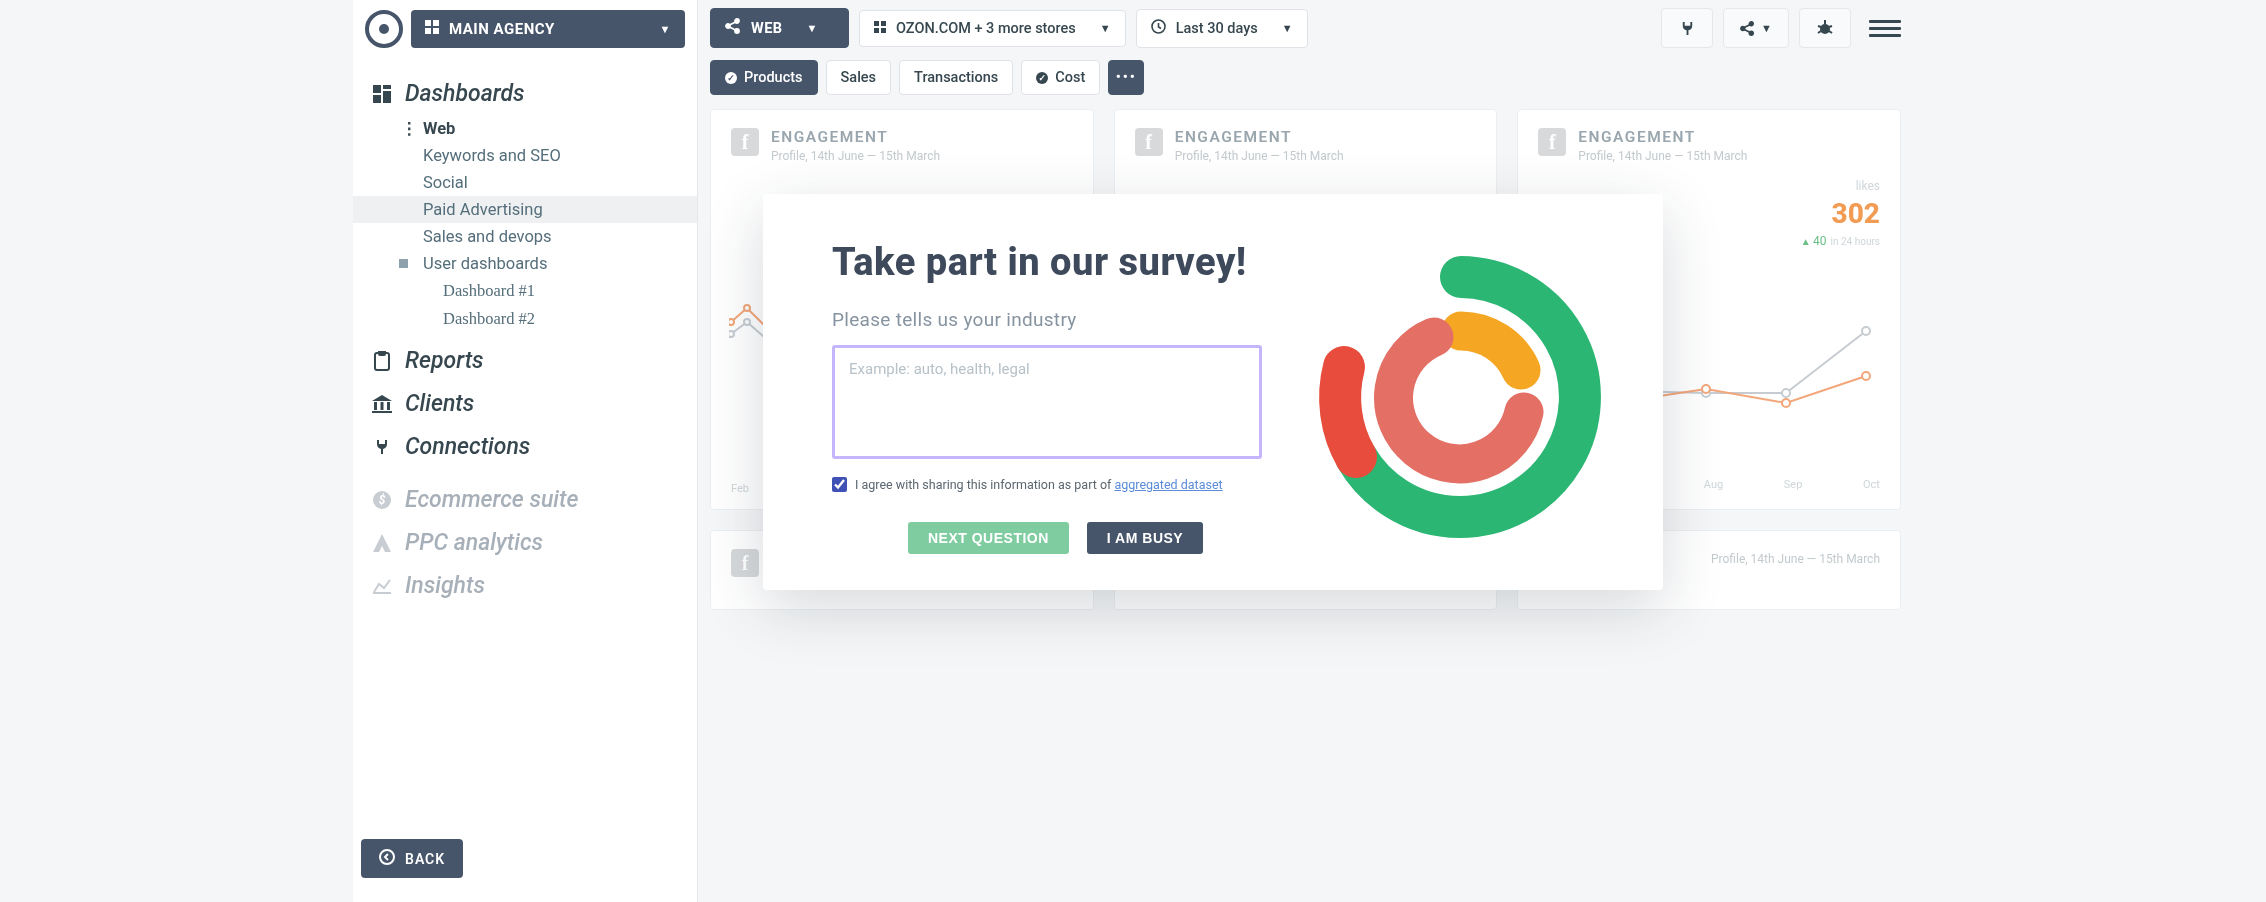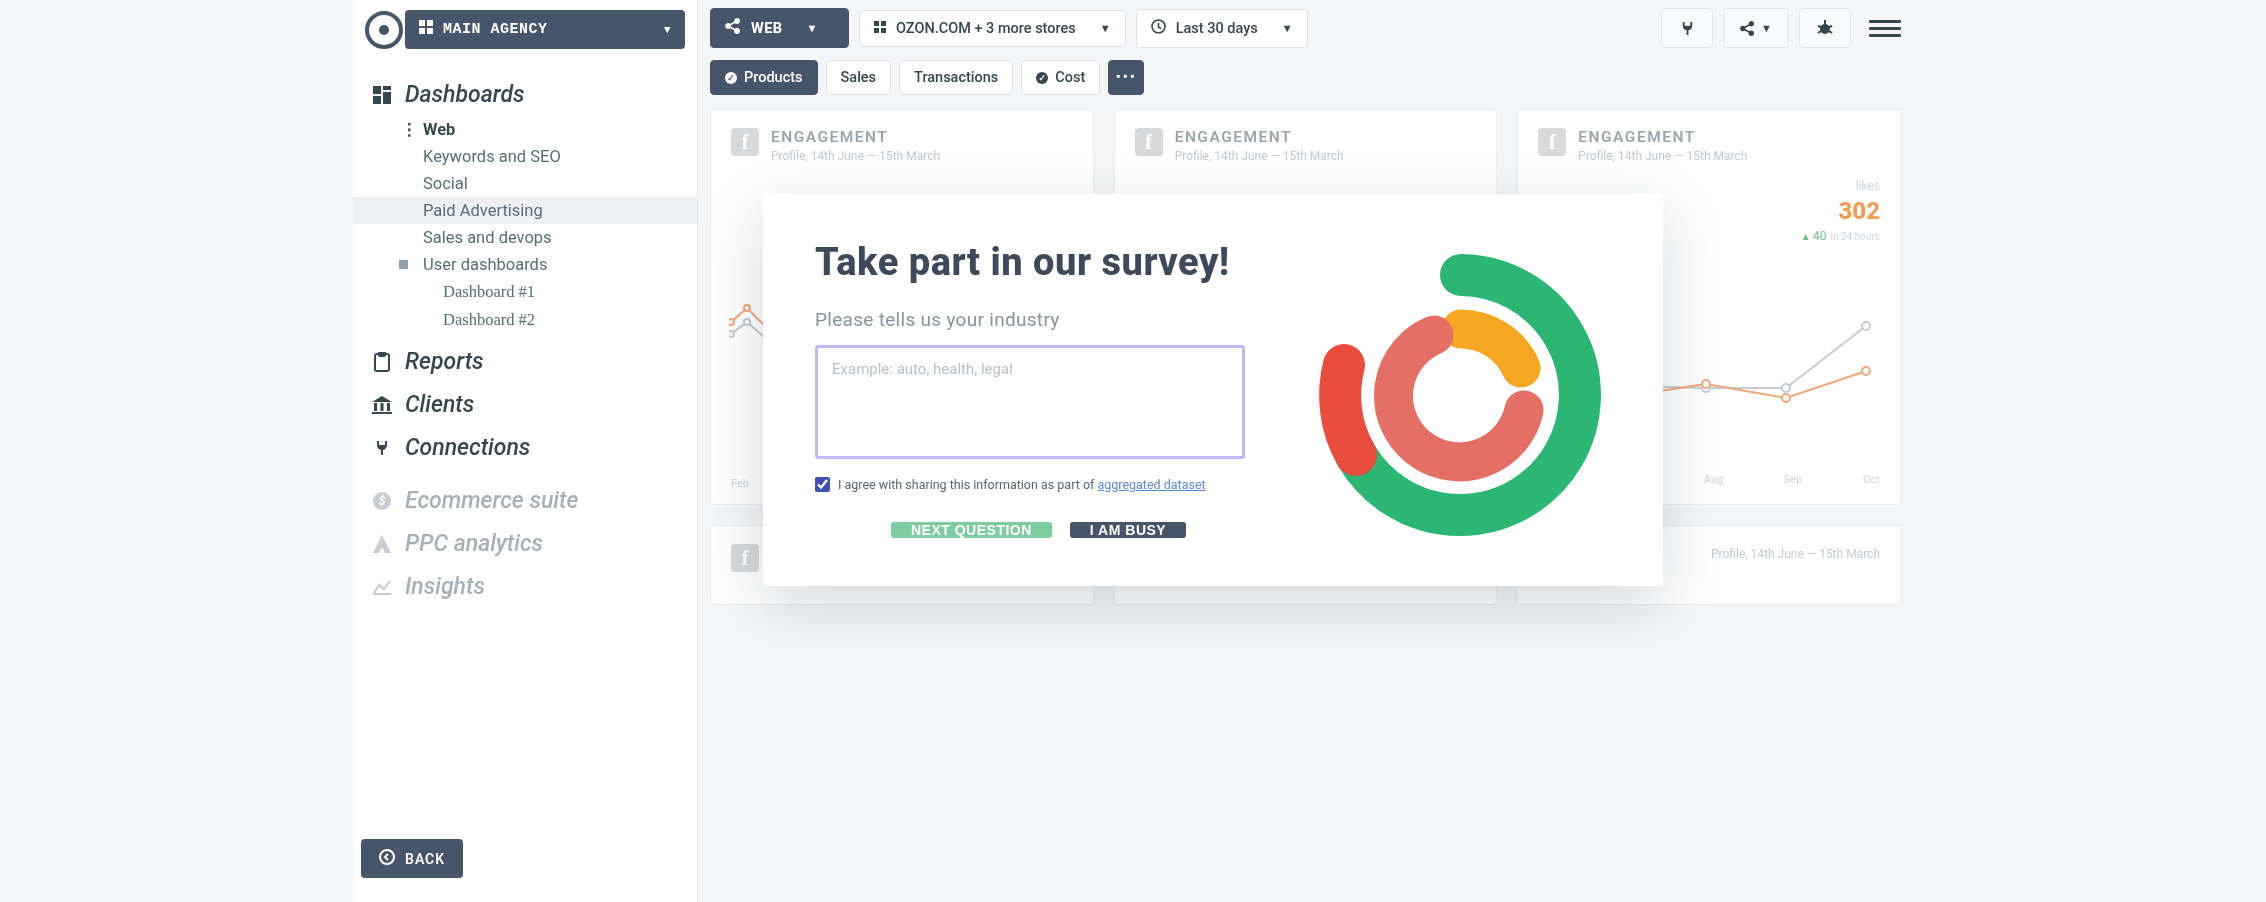--- a/index.html
+++ b/index.html
@@ -2,21 +2,21 @@
 <html><head>
 <meta charset="utf-8">
 <style>
 * { box-sizing: border-box; margin: 0; padding: 0; }
 body { font-family: -apple-system, BlinkMacSystemFont, "Segoe UI", Roboto, sans-serif; background: #f5f6f7; color: #37474f; overflow: hidden; }
 
 .app { display: flex; height: 100vh; max-width: 1560px; margin: 0 auto; position: relative; }
 
 
 .sidebar { width: 345px; background: #fff; border-right: 1px solid #e4e7eb; display: flex; flex-direction: column; padding-top: 10px; }
-.side-header { display: flex; align-items: center; gap: 2px; padding: 0 12px 18px 12px; font-family: Liberation Mono, monospace; }
+.side-header { display: flex; align-items: center; gap: 8px; padding: 0 12px 18px 12px; }
 .logo { width: 38px; height: 38px; border-radius: 50%; border: 4px solid #46556a; position: relative; flex-shrink: 0; }
 .logo::after { content:''; position:absolute; width:10px; height:10px; background:#46556a; border-radius:50%; top:50%; left:50%; transform:translate(-50%,-50%); }
 .agency-dd { flex: 1; background:#46556a; color:#fff; border-radius:4px; padding:10px 14px; display:flex; align-items:center; gap:10px; font-weight:700; letter-spacing:.5px; font-size:15px; cursor:pointer; }
 .agency-dd .chev { margin-left:auto; }
 
 .nav-section { padding: 6px 0; }
 .nav-title { display:flex; align-items:center; gap:12px; padding:8px 18px; font-size:23px; font-weight:500; color:#37474f; cursor:pointer;font-style:italic; }
 .nav-title.muted { color:#a7b0b8; }
 .nav-title .icon { width:22px; display:flex; justify-content:center; font-size:20px; }
 .nav-children { padding-left: 60px; }
@@ -51,38 +51,38 @@
 .chip.icon-only { width:36px; justify-content:center; background:#46556a; color:#fff; border-color:#46556a; letter-spacing:2px; }
 
 .cards { display:grid; grid-template-columns: repeat(3, 1fr); gap:20px; padding: 0 12px 20px 12px; }
 .card { background:#fff; border:1px solid #eceff1; border-radius:4px; padding:18px 20px; min-height:360px; }
 .card-head { display:flex; align-items:flex-start; gap:12px; }
 .fb-icon { width:28px; height:28px; background:#d7d9db; border-radius:4px; display:flex; align-items:center; justify-content:center; color:#fff; font-weight:900; font-size:20px; font-family: Georgia, serif; }
 .card-title { color:#9aa6ae; font-size:15.5px; font-weight:600; letter-spacing:1.5px; }
 .card-sub { color:#c3cace; font-size:12px; margin-top:3px; }
 .card-stats { margin-top:16px; display:flex; justify-content:flex-end; align-items:flex-start; text-align:right; }
 .stat-sm { color:#cfd6da; font-size:12px; margin-bottom:4px; }
-.stat-big { color:#f29b52; font-size:24px; font-weight:800; }
+.stat-big { color:#f29b52; font-size:28px; font-weight:800; }
 .stat-delta { color:#6bbf85; font-size:12px; margin-top:4px; }
 .stat-delta::before { content:'▲ '; font-size:10px; }
 .delta-note { color:#cfd6da; font-size:10px; margin-left:4px; }
 .chart-axis { display:flex; justify-content:space-between; padding-top:230px; color:#cfd6da; font-size:11px; }
 
 
 .modal { position:absolute; top:194px; left:410px; width:900px; background:#fff; border-radius:4px; box-shadow: 0 18px 60px rgba(30,45,60,.18); padding:46px 52px 36px 52px; display:flex; gap:30px; z-index:50; }
-.modal-left { flex:1; }
+.modal-left { flex:1;margin-left:17px; }
 .modal-title { font-size:38px; font-weight:800; color:#3e4a5b; letter-spacing:.5px; margin-bottom:24px; }
 .modal-label { font-size:19px; color:#8693a0; letter-spacing:.3px; margin-bottom:14px; }
 .modal-input { width:430px; height:114px; border:3px solid #c4b5fd; border-radius:3px; padding:12px 14px; font-size:15px; color:#7a858f; resize:none; font-family:inherit; }
 .modal-input::placeholder { color:#b7c1c8; }
 .consent { margin-top:14px; font-size:12.5px; color:#5b6670; display:flex; align-items:flex-end; gap:8px; }
 .consent input { width:15px; height:15px; accent-color:#3f51b5; }
 .consent a { color:#5b8bd8; }
 .modal-actions { display:flex; gap:18px; margin-top:30px; padding-left:76px; }
-.mbtn { padding:0 20px; border-radius:3px; border:none; font-size:14px; font-weight:700; letter-spacing:.5px; cursor:pointer; }
+.mbtn { padding:8px 20px; border-radius:3px; border:none; font-size:14px; font-weight:700; letter-spacing:.5px; cursor:pointer; }
 .mbtn.primary { background:#7fccA0; color:#fff; }
 .mbtn.secondary { background:#46556a; color:#fff; }
 .modal-art { width:300px; position:relative; display:flex; align-items:center; justify-content:center; }
 
 svg.donut { width: 310px; height: 310px; }
 svg.line-chart { position:absolute; bottom:48px; left:18px; right:18px; }
 
 .chev { font-size:11px; }
 </style>
 </head>

